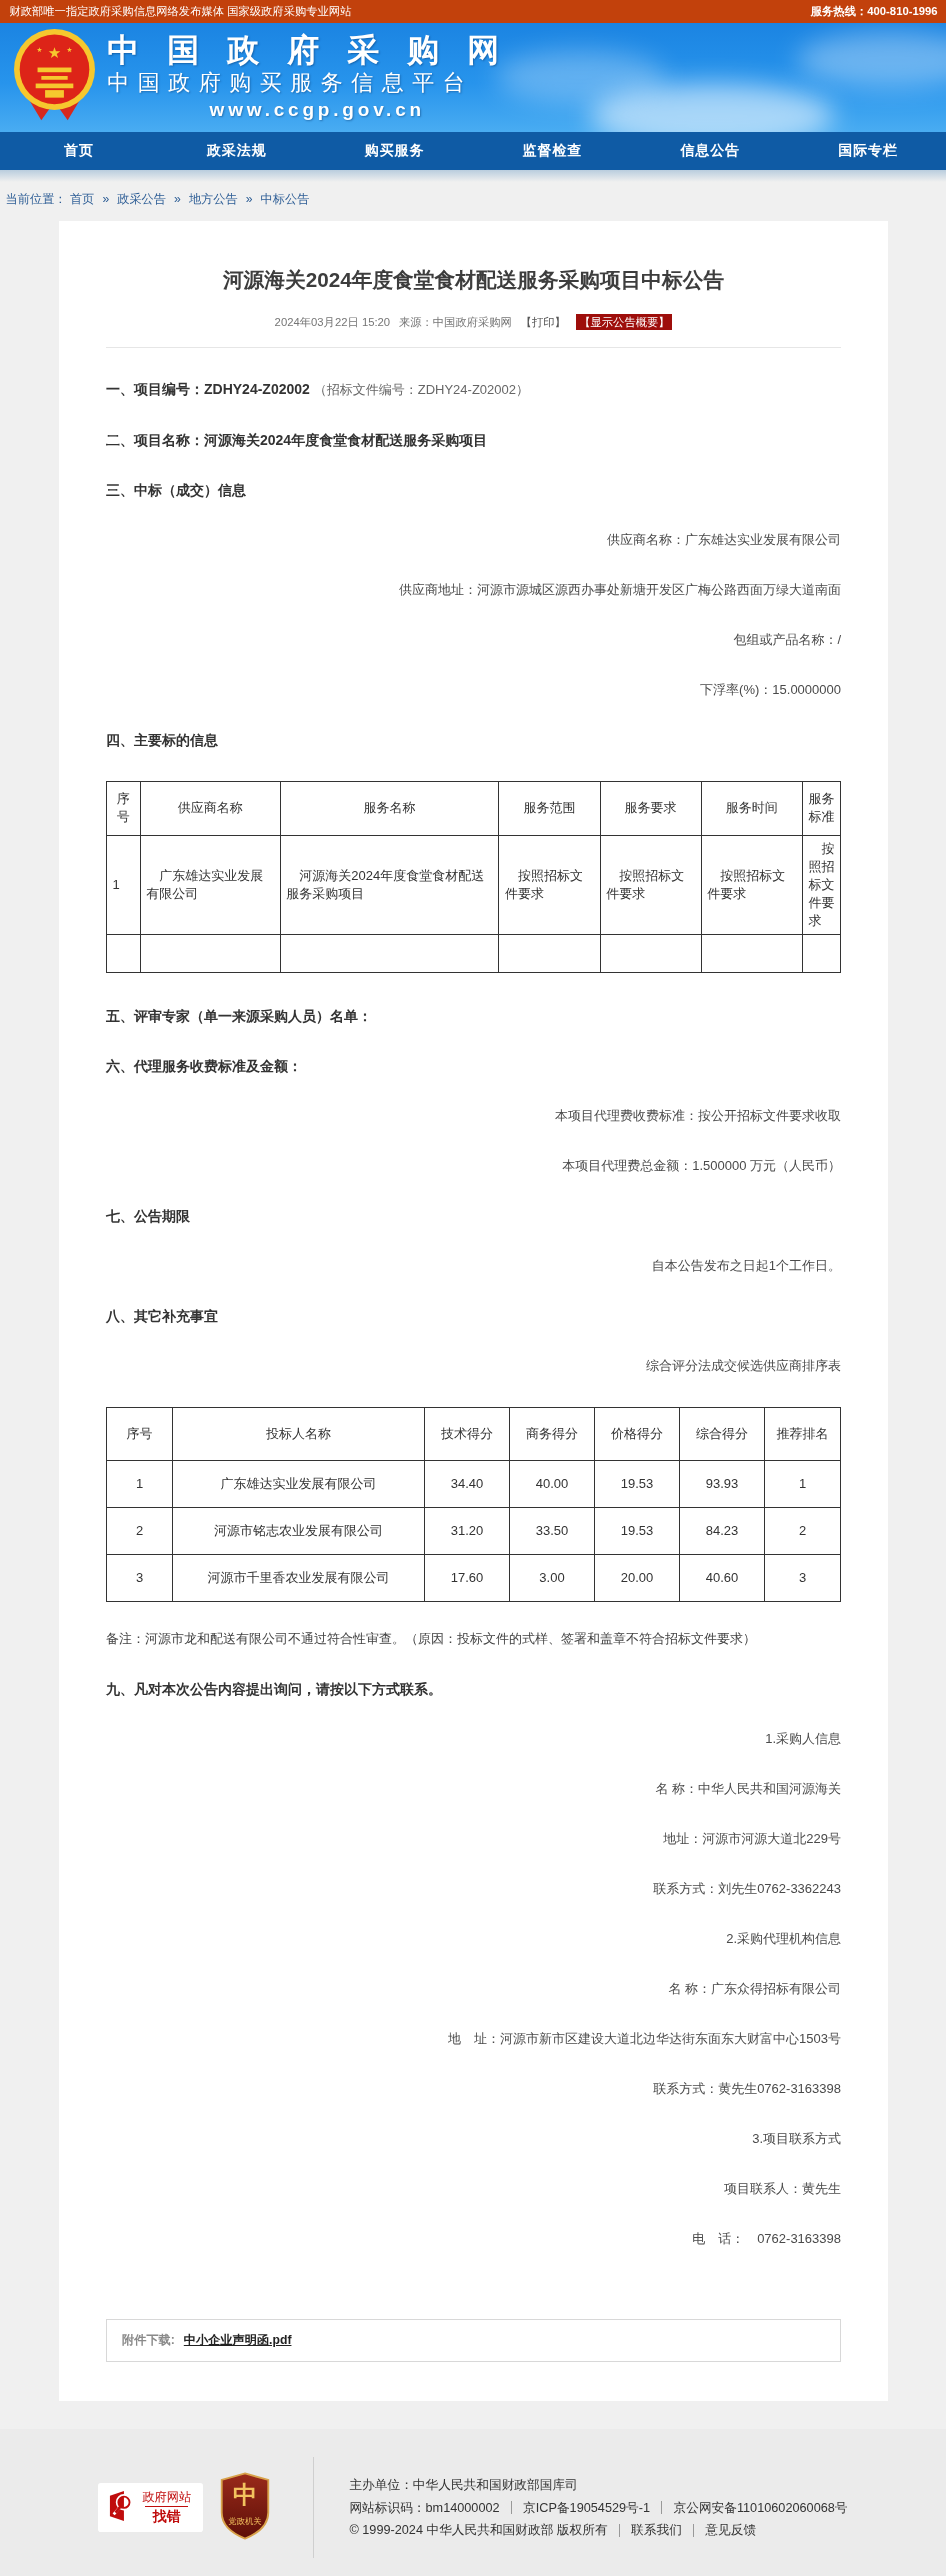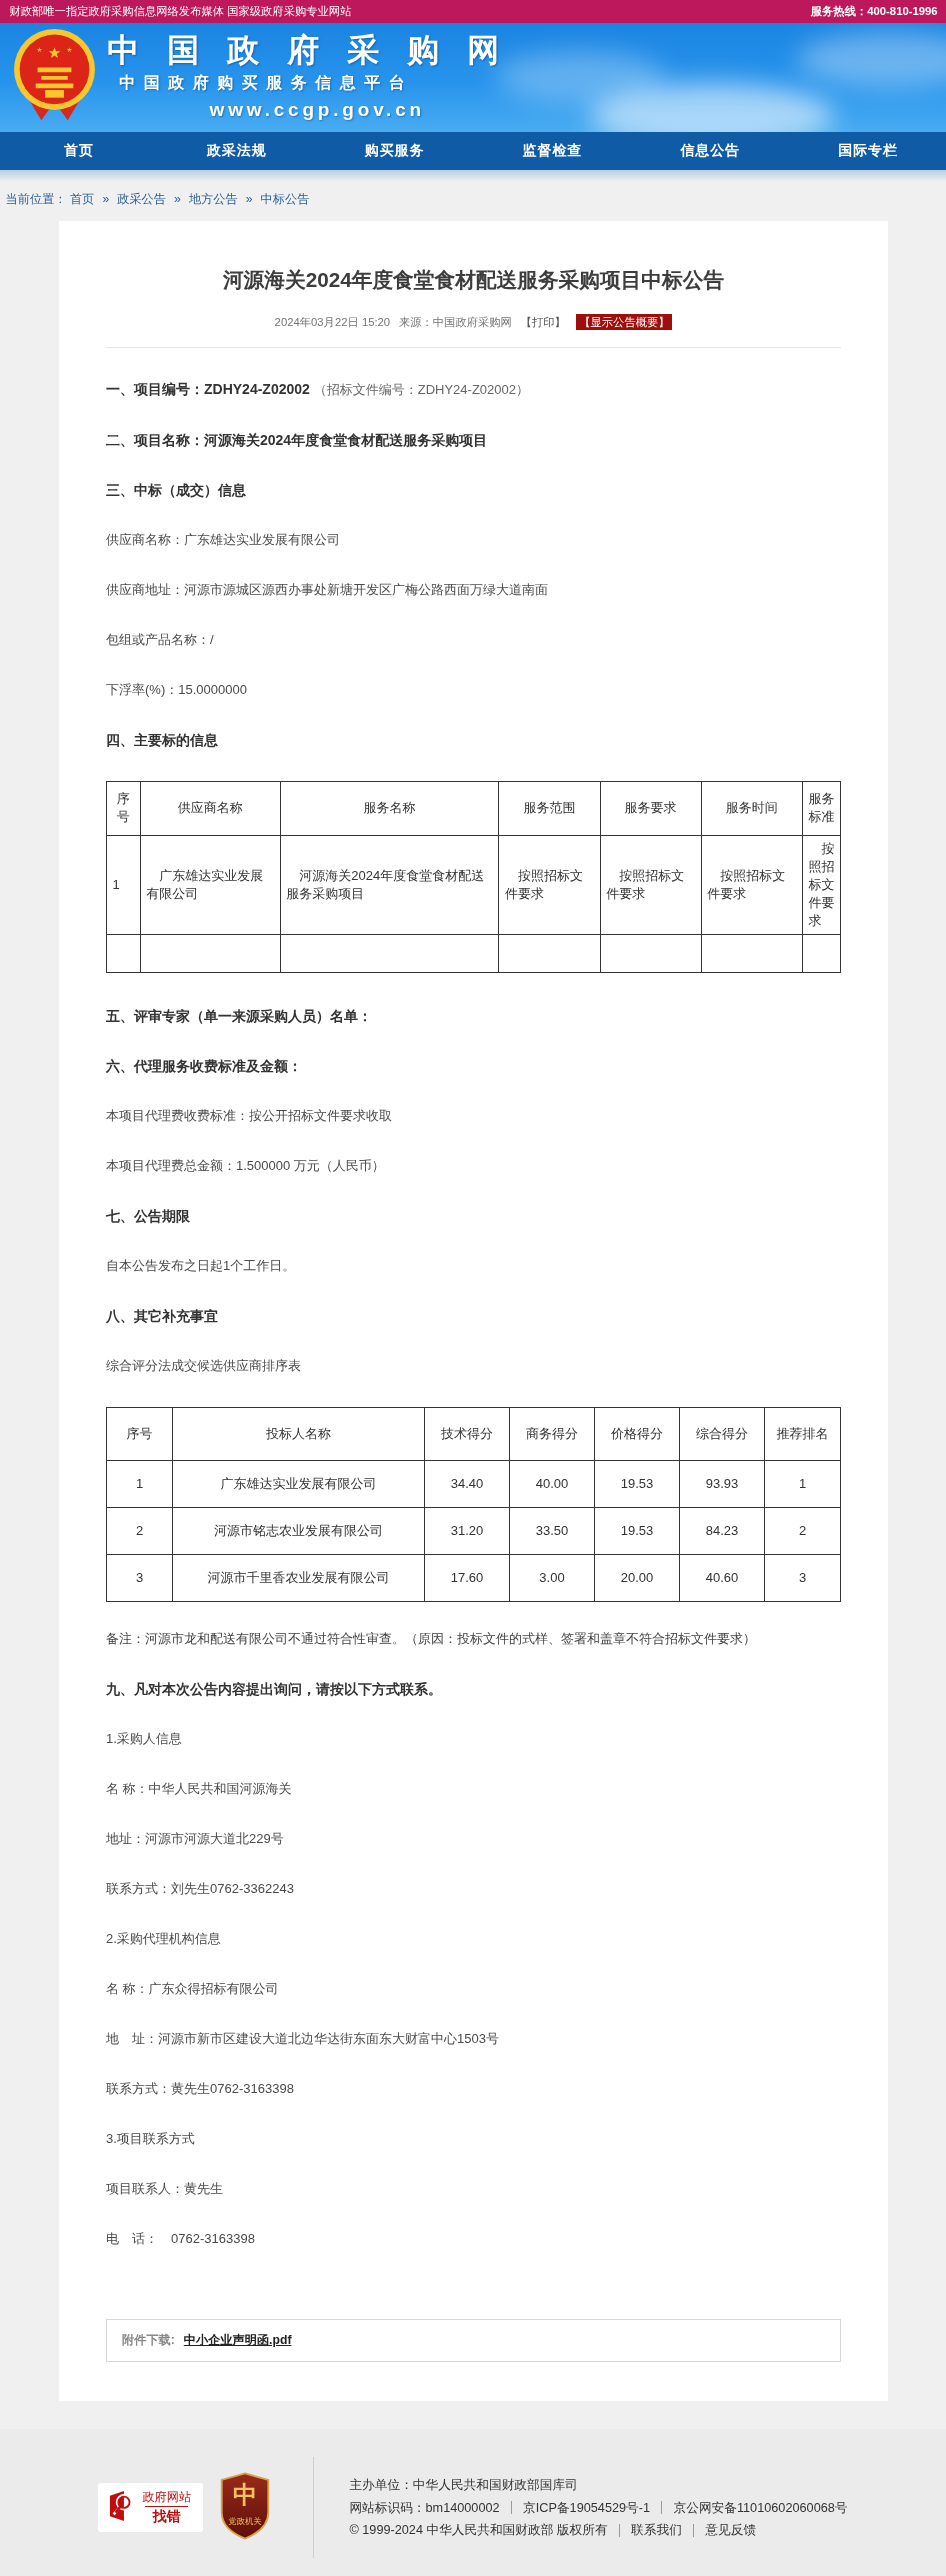--- a/index.html
+++ b/index.html
@@ -1,34 +1,34 @@
 <!DOCTYPE html>
 <html lang="zh" style="font-size:15px"><head>
 <meta charset="utf-8">
 <style>
   * { box-sizing: border-box; margin: 0; padding: 0; }
   html,body { background:#f0f0f0; font-family:"Liberation Sans","DejaVu Sans",sans-serif; }
   body { width:947px; margin:0 auto; }
 
   
-  .topbar { height:22.5px; background:#be185d; color:#fff; font-size:11.3px;
+  .topbar { height:22.5px; background:#c2410c; color:#fff; font-size:11.3px;
             display:flex; justify-content:space-between; align-items:center; padding:0 9.4px; }
   .topbar .right { font-weight:bold; }
 
   
   .banner { position:relative; height:109px; overflow:hidden;
             background:linear-gradient(180deg,#1b84e2 0%,#2794ec 55%,#49acf2 100%); }
   .cloud { position:absolute; border-radius:50%; background:rgba(255,255,255,.55); filter:blur(13px); }
   .cloud.c1 { width:244px; height:66px; right:113px; bottom:-17px; }
   .cloud.c2 { width:169px; height:52px; right:282px; top:28px; opacity:.5; }
   .cloud.c3 { width:188px; height:56px; right:-38px; top:9.4px; opacity:.6; }
   .logo-wrap { position:absolute; left:13px; top:5.6px; display:flex; align-items:center; }
   .logo-text { margin-left:11.3px; color:#fff; text-shadow:0.9px 0.9px 1.9px rgba(0,40,90,.4); }
   .logo-line1 { font-size:32px; font-weight:bold; letter-spacing:28px; white-space:nowrap; line-height:36px; }
-  .logo-line2 { font-size:16px; font-weight:bold; letter-spacing:8.5px; white-space:nowrap; line-height:30px;margin-left:12px; }
+  .logo-line2 { font-size:22px; font-weight:normal; letter-spacing:8.5px; white-space:nowrap; line-height:30px; }
   .logo-line3 { font-size:19px; font-weight:bold; letter-spacing:3.8px; text-align:center; line-height:24.4px; }
 
   
   .nav { height:38px; background:#0f5ba5; display:flex; }
   .nav-item { flex:1; color:#fff; font-size:14px; font-weight:bold; letter-spacing:0.9px;
               display:flex; align-items:center; justify-content:center; cursor:pointer; }
   .nav-fade { height:12.2px; background:linear-gradient(180deg,#b9cdde 0%,#f0f0f0 100%); }
 
   
   .breadcrumb { padding:9.4px 0 9.4px 5.6px; font-size:12.2px; color:#2e5e96; }
@@ -37,21 +37,21 @@
 
   
   .card { width:829px; margin:3.8px auto 0; background:#fff; padding:45px 47px 39px; }
   .art-title { text-align:center; font-size:20.7px; font-weight:bold; color:#3d3d3d; line-height:28px; }
   .art-meta { text-align:center; font-size:11.3px; color:#757575; margin-top:20.7px; }
   .art-meta .print { color:#555; cursor:pointer; margin-left:5.6px; }
   .badge-red { background:#9e0e0b; color:#fff; padding:1.9px 2.8px; margin-left:7.5px; cursor:pointer; }
   .meta-rule { border:none; border-top:0.9px solid #e6e6e6; margin:17px 0 32px; }
 
   .sec { font-size:14px; font-weight:bold; color:#333; line-height:18px; margin-bottom:32px; }
-  .para { font-size:13px; color:#4a4a4a; line-height:18px; margin-bottom:32px; }
+  .para { font-size:13px; color:#4a4a4a; line-height:18px; margin-bottom:32px;text-align:right; }
   .sec .light { font-weight:normal; color:#666; font-size:13px; }
 
   
   table { border-collapse:collapse; width:100%; margin:3px 0 34px; }
   .t1 { border:1.9px solid #333; }
   .t1 th,.t1 td { border:0.9px solid #333; font-size:13px; color:#333; font-weight:normal;
                   padding:3.8px 5.6px; vertical-align:middle; }
   .t1 th { text-align:center; height:54px; }
   .t1 td { text-align:left; height:79px; text-indent:1em; }
   .t1 td.no-indent { text-indent:0; }

